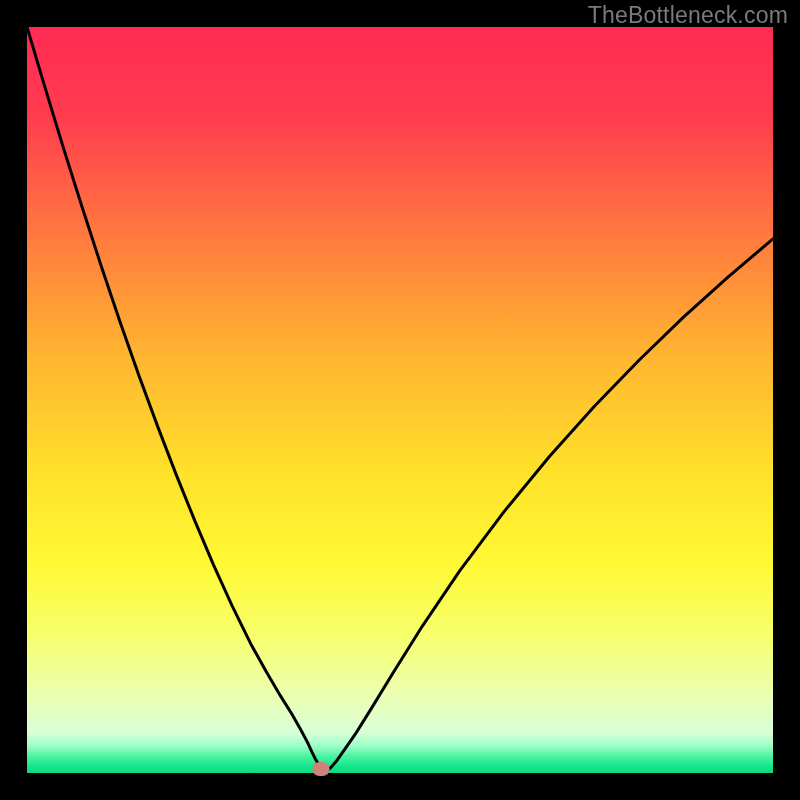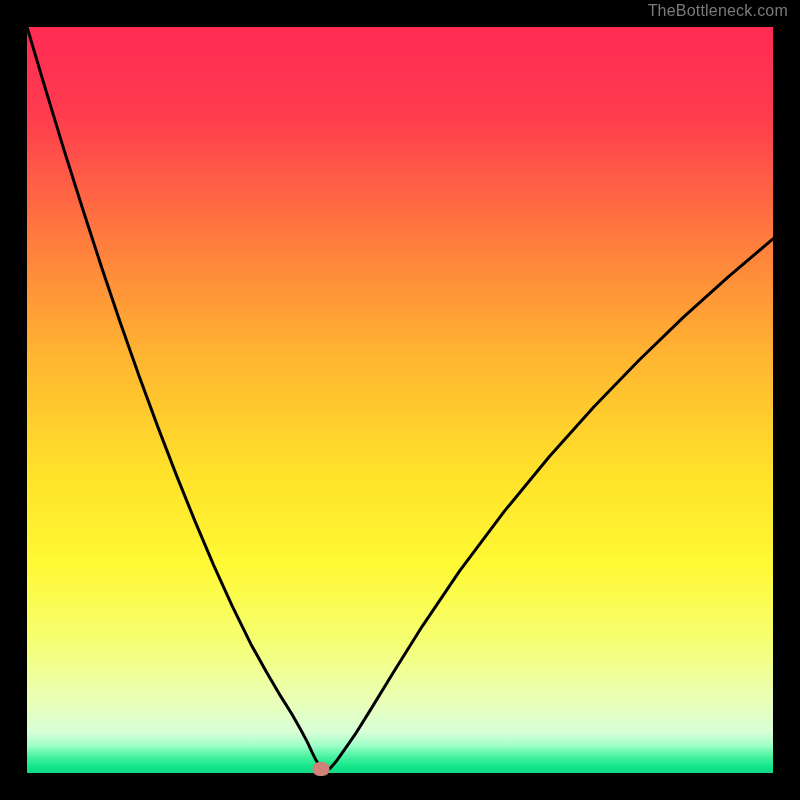--- a/index.html
+++ b/index.html
@@ -15,21 +15,21 @@
     position: relative;
     width: 800px;
     height: 800px;
     background: #000;
   }
   .watermark {
     position: absolute;
     top: 2px;
     right: 12px;
     color: #7a7a7a;
-    font-size: 16px;
+    font-size: 23px;
     font-weight: 500;
     z-index: 20;
     letter-spacing: 0.2px;
   }
   .plot-frame {
     position: absolute;
     left: 27px;
     top: 27px;
     width: 746px;
     height: 746px;

